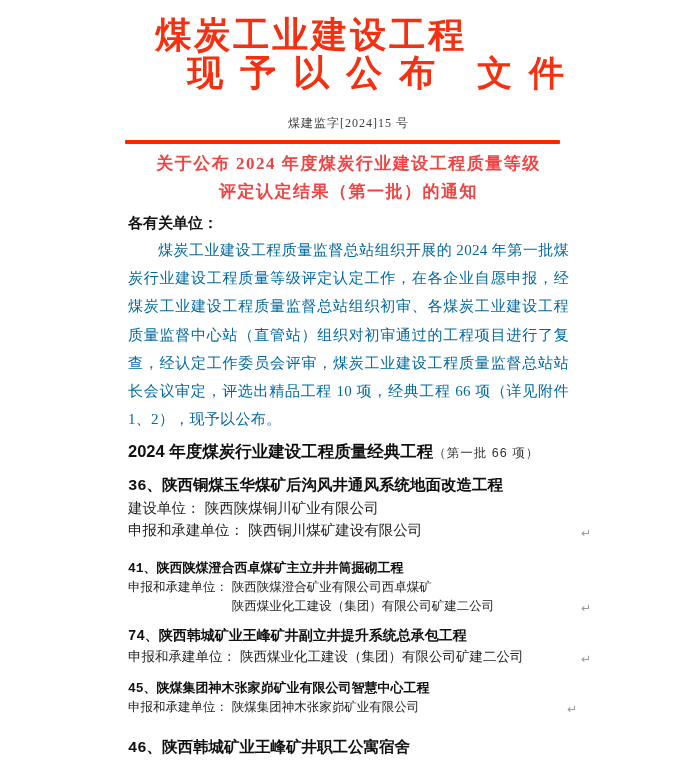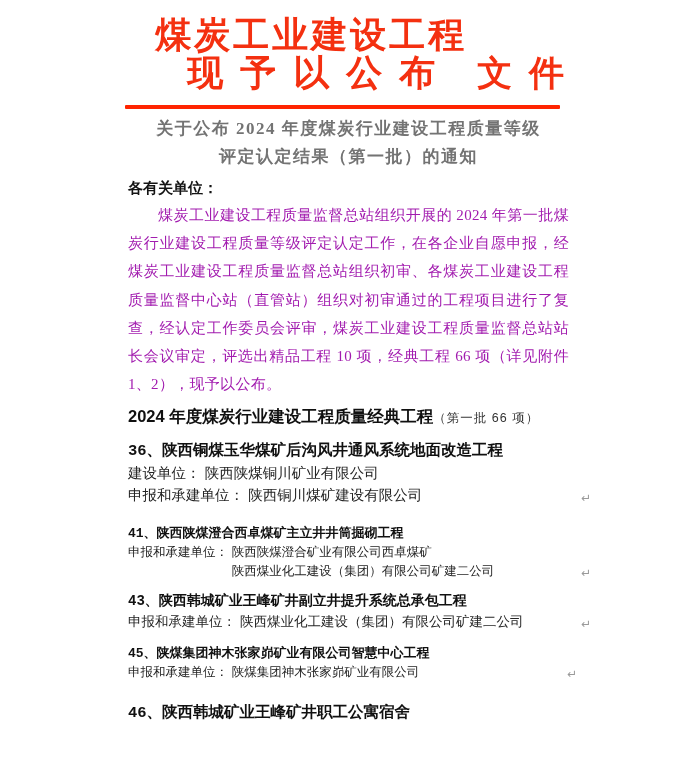--- a/index.html
+++ b/index.html
@@ -58,21 +58,21 @@
   }
 
   
   .title {
     margin: 6px 0 0 0;
     text-align: center;
     font-size: 17px;
     font-weight: bold;
     line-height: 28px;
     letter-spacing: 1.5px;
-    color: #737373;
+    color: #ef4444;
   }
   .title span { display: block; }
 
   
   .content { padding: 0 128px; }
 
   .salutation {
     margin-top: 6px;
     font-size: 15px;
     font-weight: bold;
@@ -80,21 +80,21 @@
     color: #141414;
   }
 
   .body-para {
     margin: 2px 0 0 0;
     font-size: 15px;
     line-height: 28.2px;
     text-align: justify;
     text-indent: 2em;
     letter-spacing: 0.3px;
-    color: #a21caf;
+    color: #0369a1;
   }
 
   .section {
     margin: 8px 0 0 0;
     font-family: "Liberation Sans", "DejaVu Sans", sans-serif;
     font-size: 16.5px;
     font-weight: bold;
     color: #101010;
     white-space: nowrap;
   }
@@ -147,20 +147,21 @@
 <div class="page">
 
   <header class="letterhead">
     <div class="org">
       <div class="org-line org-line1">煤炭工业建设工程</div>
       <div class="org-line org-line2">现予以公布</div>
     </div>
     <div class="doc-type">文 件</div>
   </header>
 
+  <div class="doc-number">煤建监字[2024]15 号</div>
 
   <div class="red-rule"></div>
 
   <h1 class="title">
     <span>关于公布 2024 年度煤炭行业建设工程质量等级</span>
     <span>评定认定结果（第一批）的通知</span>
   </h1>
 
   <div class="content">
 
@@ -178,21 +179,21 @@
     </div>
 
     <div class="item sz-sm it41">
       <div class="item-title">41、陕西陕煤澄合西卓煤矿主立井井筒掘砌工程</div>
       <div class="item-row"><span class="row-label">申报和承建单位：</span><span class="row-value">陕西陕煤澄合矿业有限公司西卓煤矿</span></div>
       <div class="item-row cont"><span class="row-value">陕西煤业化工建设（集团）有限公司矿建二公司</span></div>
       <span class="pmark">↵</span>
     </div>
 
     <div class="item sz-md it43">
-      <div class="item-title">43、陕西韩城矿业王峰矿井副立井提升系统总承包工程</div>
+      <div class="item-title">74、陕西韩城矿业王峰矿井副立井提升系统总承包工程</div>
       <div class="item-row"><span class="row-label">申报和承建单位：</span><span class="row-value">陕西煤业化工建设（集团）有限公司矿建二公司</span></div>
       <span class="pmark">↵</span>
     </div>
 
     <div class="item sz-sm it45">
       <div class="item-title">45、陕煤集团神木张家峁矿业有限公司智慧中心工程</div>
       <div class="item-row"><span class="row-label">申报和承建单位：</span><span class="row-value">陕煤集团神木张家峁矿业有限公司</span></div>
       <span class="pmark">↵</span>
     </div>
 

